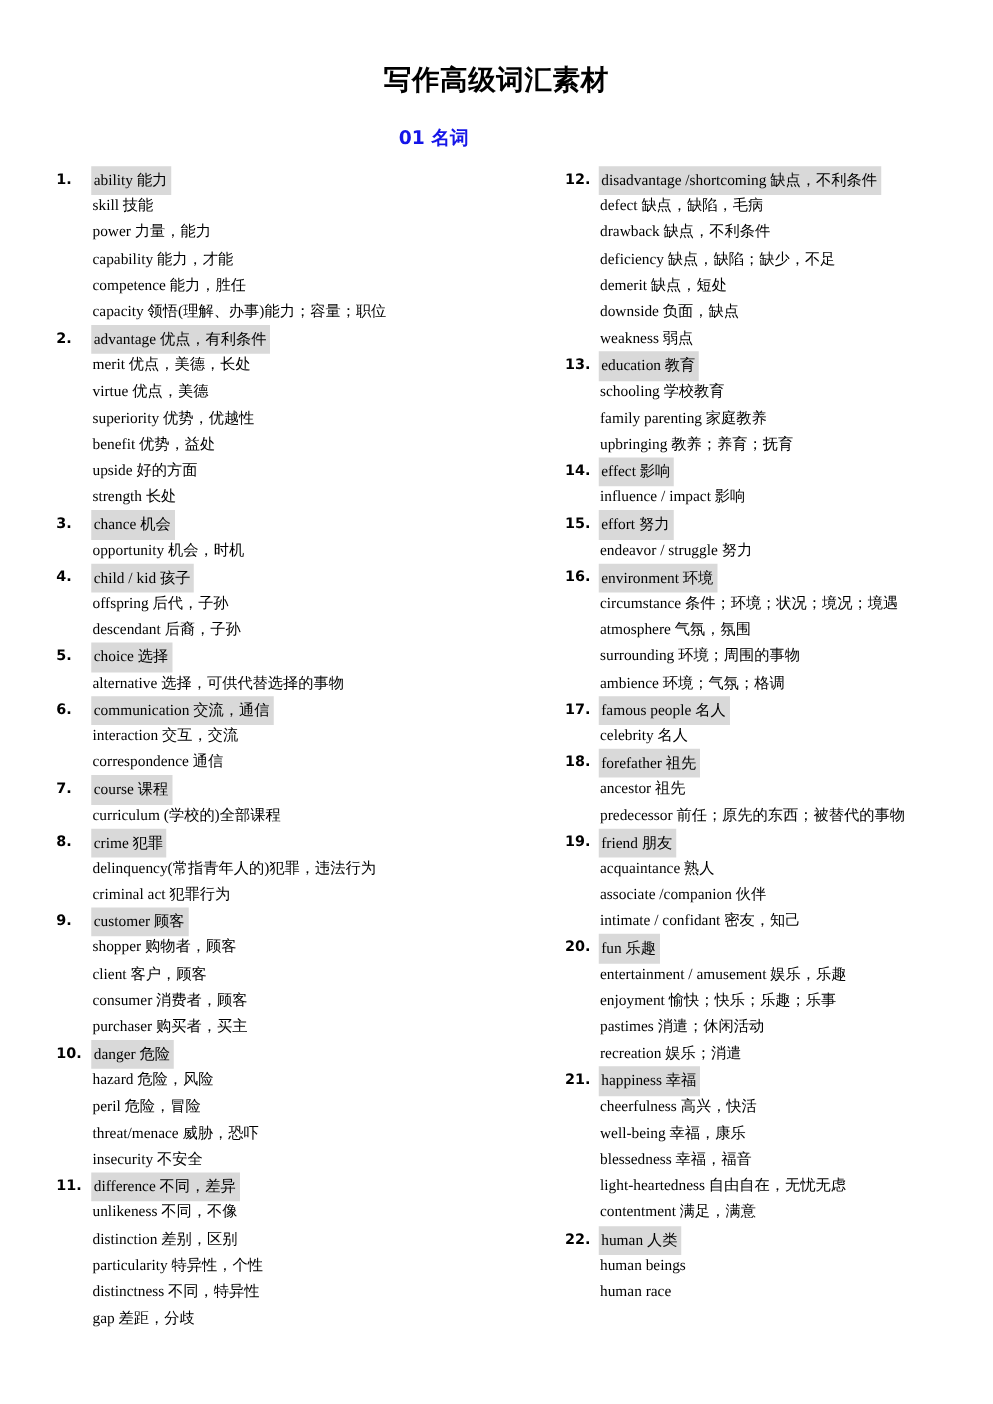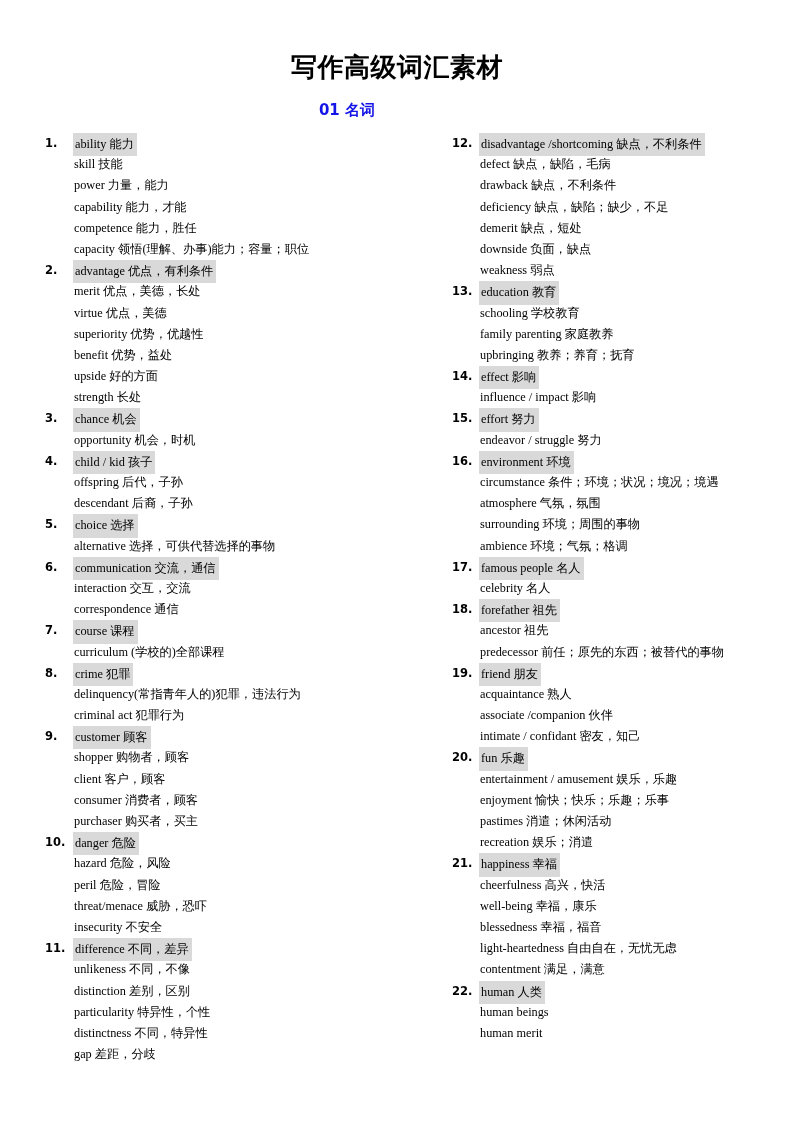--- a/index.html
+++ b/index.html
@@ -25,21 +25,21 @@
 
   
   .doc-title {
     position: absolute;
     top: 52px;
     left: 0;
     width: 794px;
     text-align: center;
     font-family: "DejaVu Sans", "Liberation Sans", sans-serif;
     font-weight: bold;
-    font-size: 26px;
+    font-size: 22px;
     letter-spacing: 0.5px;
     color: #000000;
     line-height: 1.2;
   }
   .section-title {
     position: absolute;
     top: 101px;
     left: 0;
     width: 694px;
     text-align: center;
@@ -234,17 +234,17 @@
         <div class="line head"><span class="num">21.</span><span class="txt">happiness <span class="cjk">幸福</span></span></div>
         <div class="line sub"><span class="txt">cheerfulness <span class="cjk">高兴，快活</span></span></div>
         <div class="line sub"><span class="txt">well-being <span class="cjk">幸福，康乐</span></span></div>
         <div class="line sub"><span class="txt">blessedness <span class="cjk">幸福，福音</span></span></div>
         <div class="line sub"><span class="txt">light-heartedness <span class="cjk">自由自在，无忧无虑</span></span></div>
         <div class="line sub"><span class="txt">contentment <span class="cjk">满足，满意</span></span></div>
       </div>
       <div class="entry">
         <div class="line head"><span class="num">22.</span><span class="txt">human <span class="cjk">人类</span></span></div>
         <div class="line sub"><span class="txt">human beings</span></div>
-        <div class="line sub"><span class="txt">human merit</span></div>
+        <div class="line sub"><span class="txt">human race</span></div>
       </div>
     </div>
 
 </div>
 
 </body></html>

